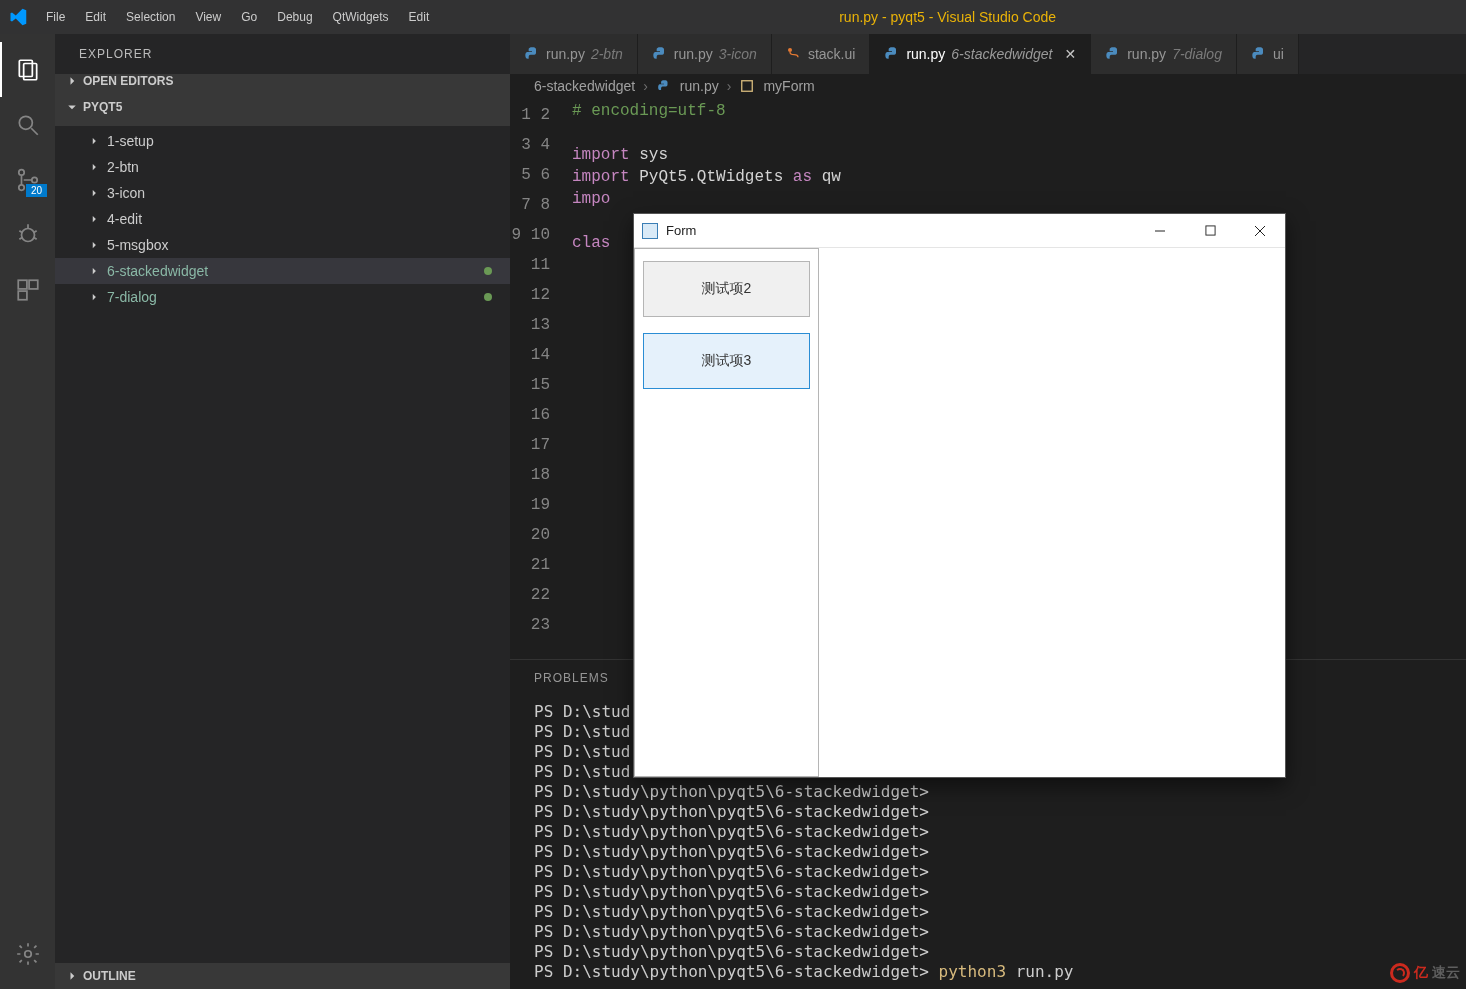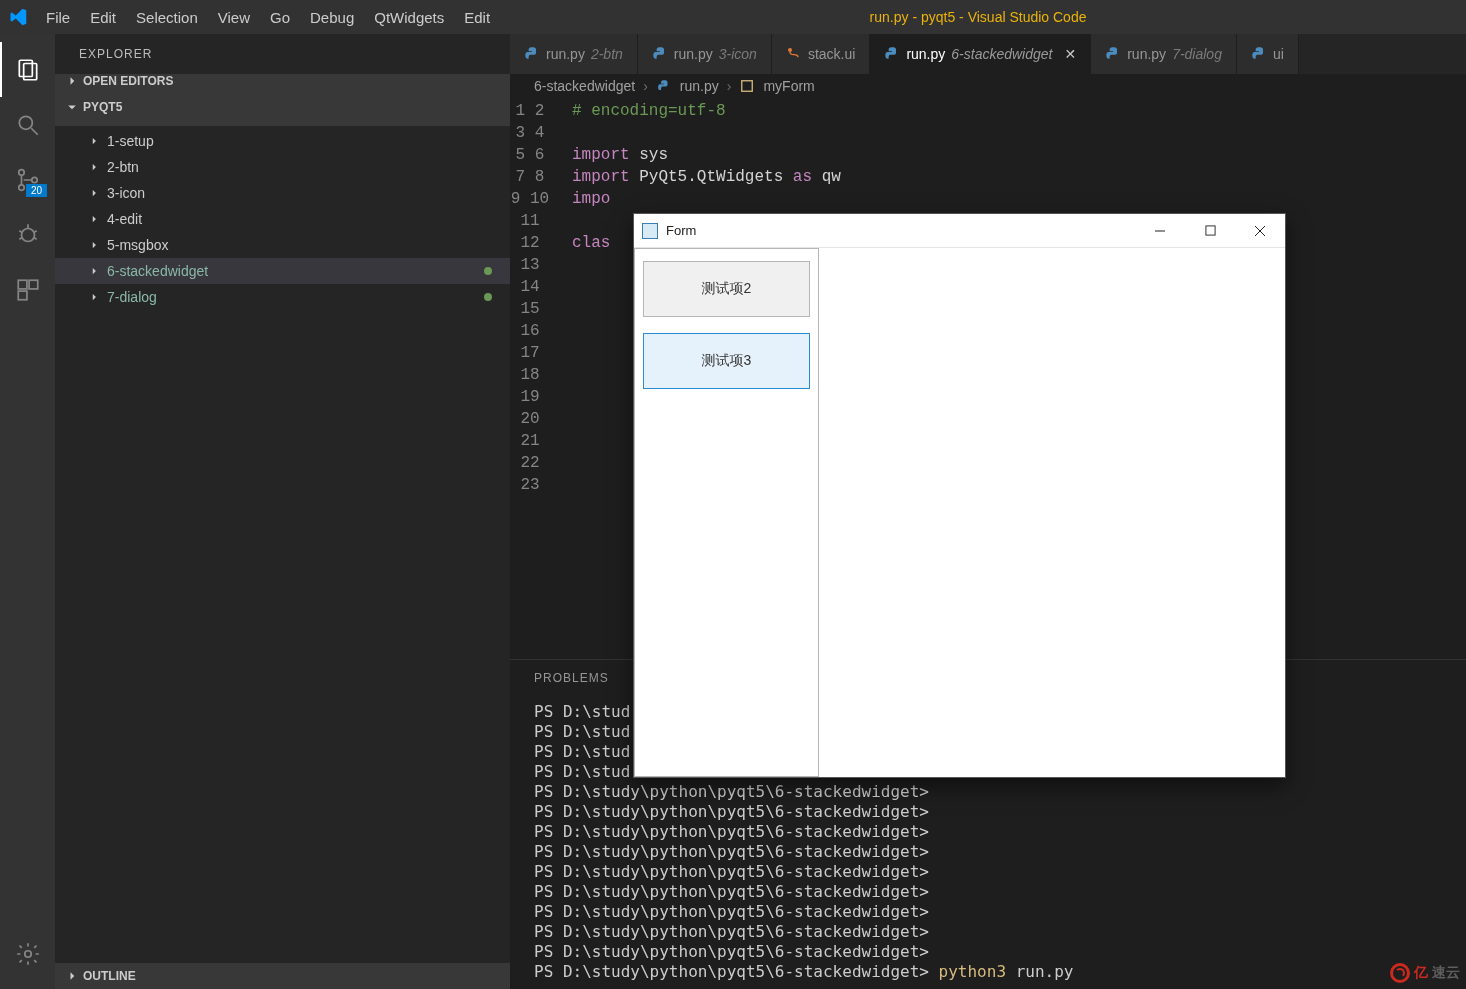--- a/index.html
+++ b/index.html
@@ -16,21 +16,21 @@
   
   .titlebar {
     height: 34px;
     background: #323233;
     display: flex;
     align-items: center;
     padding: 0 8px;
   }
   .titlebar .logo { width: 20px; height: 20px; margin-right: 10px; display:flex; align-items:center; justify-content:center;}
   .menu { display: flex; gap: 4px; }
-  .menu-item { padding: 4px 8px; font-size: 15px; color: #cccccc; cursor: pointer; }
+  .menu-item { padding: 4px 8px; font-size: 12px; color: #cccccc; cursor: pointer; }
   .window-title { flex: 1; text-align: center; color: #eab308; font-size: 14px; }
 
   
   .body { display: flex; height: calc(989px - 34px); }
   .activitybar {
     width: 55px;
     background: #333333;
     display: flex;
     flex-direction: column;
     align-items: center;
@@ -107,21 +107,21 @@
   .breadcrumb {
     height: 24px; display: flex; align-items: center; gap: 8px;
     padding: 0 24px; font-size: 14px; color: #a0a0a0;
   }
   .breadcrumb .sep { color: #6e6e6e; }
 
   .editor {
     flex: 1; display: flex; font-family: Consolas, "Courier New", monospace;
     font-size: 16px; position: relative; overflow:hidden;
   }
-  .gutter { width: 62px; text-align: center; color: #858585; padding-right: 22px; line-height: 22px; padding-top: 2px;}
+  .gutter { width: 62px; text-align: right; color: #858585; padding-right: 22px; line-height: 30px; padding-top: 2px;}
   .code { flex: 1; line-height: 22px; padding-top: 2px; white-space: pre; color: #d4d4d4; }
   .kw { color: #c586c0; }
   .cm { color: #6a9955; }
 
   .panel {
     height: 330px; background: #1e1e1e; border-top: 1px solid #333;
     display: flex; flex-direction: column;
   }
   .panel-tabs {
     height: 36px; display: flex; align-items: center; gap: 24px;

